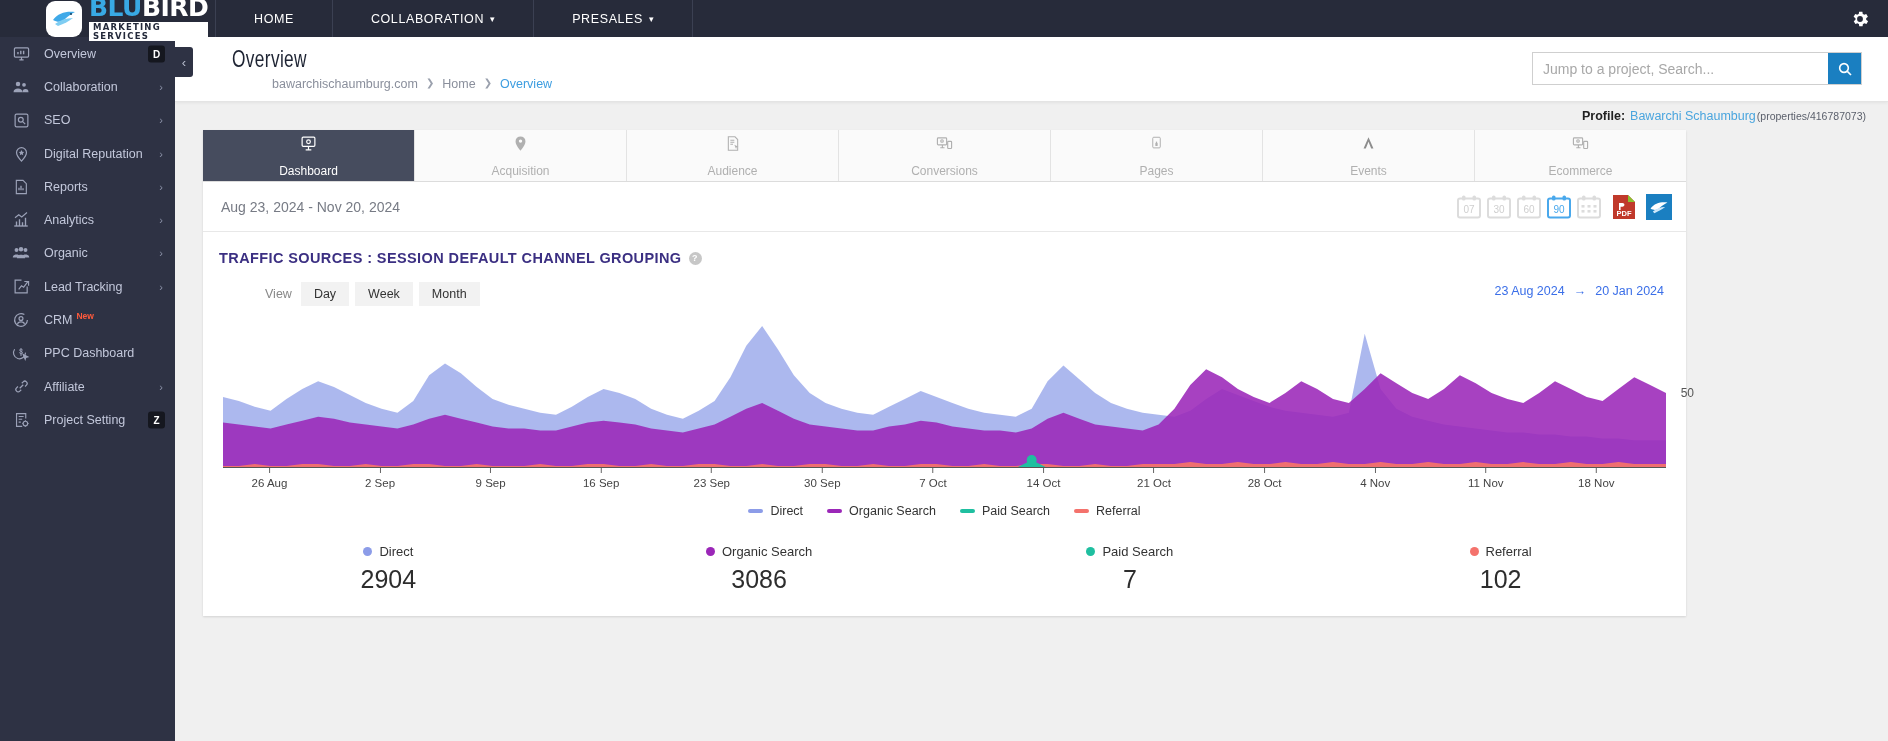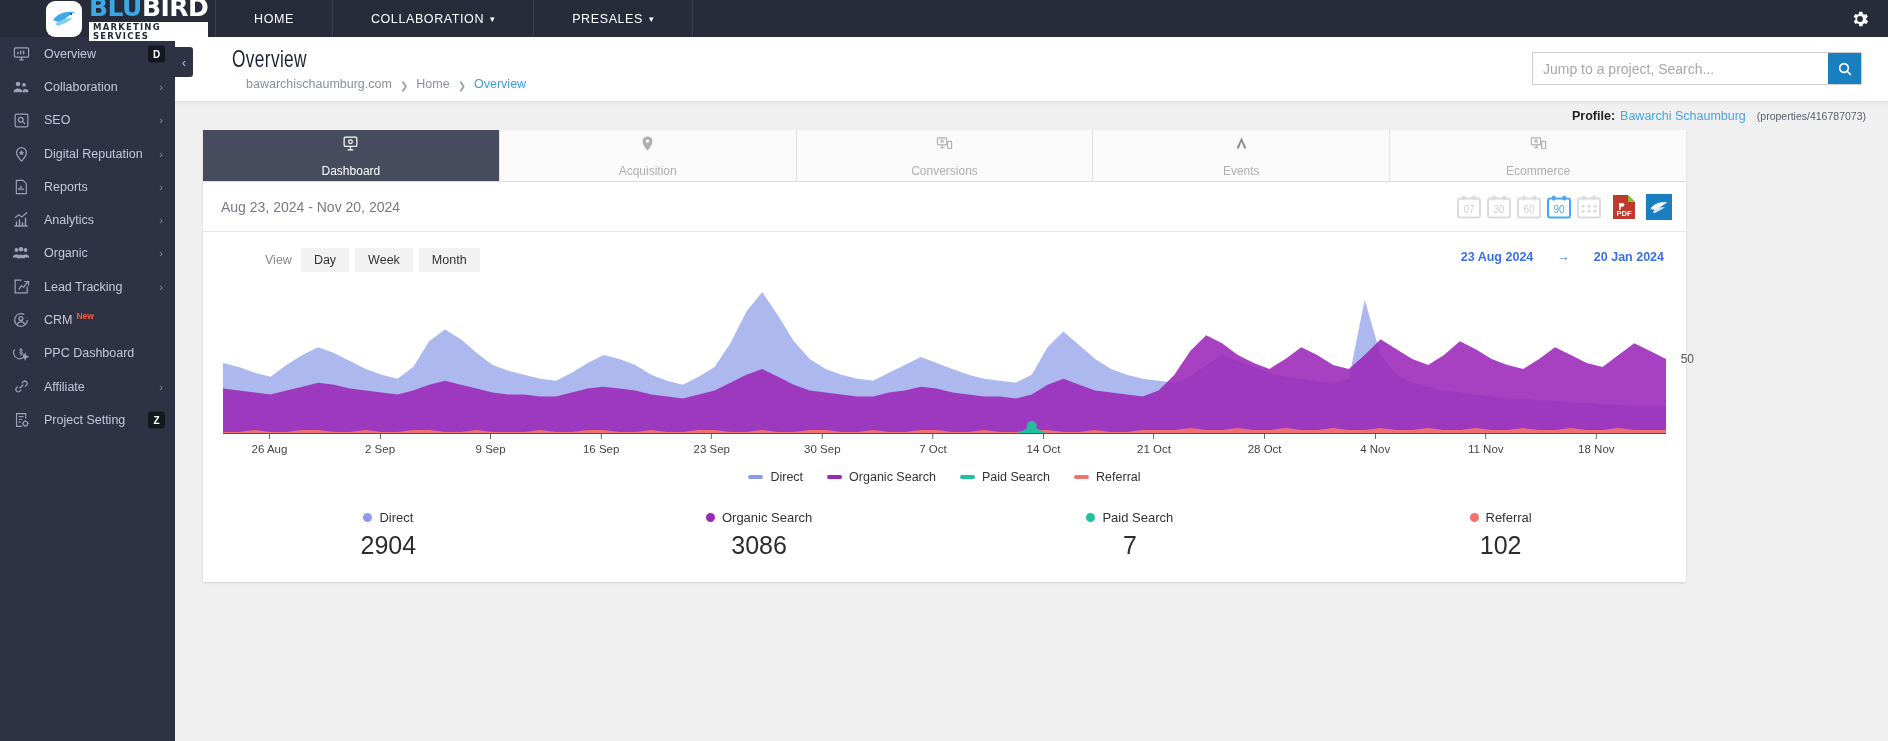--- a/index.html
+++ b/index.html
@@ -127,22 +127,22 @@
   }
   .page-title {
     position: absolute; left: 57px; top: 8px;
     font-size: 24px; color: #1e2433;
     font-family: "Liberation Sans Narrow", "Liberation Sans", sans-serif;
     transform: scaleX(0.72);
     transform-origin: left top;
     letter-spacing: 0.5px;
   }
   .breadcrumb {
-    position: absolute; left: 49px; top: 40px;
-    display: flex; align-items: flex-end;
+    position: absolute; left: 75px; top: 40px;
+    display: flex; align-items: flex-start;
     font-size: 12.5px; color: #8a8f9c; padding-left: 22px;
   }
   .bc-sep { margin: 0 8px; color: #9aa0ad; font-size: 10px; }
   .bc-current { color: #3d9de0; }
   .search-box {
     position: absolute; right: 26px; top: 15px;
     width: 330px; height: 33px;
     display: flex;
     border: 1px solid #cfcfcf;
   }
@@ -161,21 +161,21 @@
 
   .profile-line {
     height: 28px;
     display: flex; align-items: center; justify-content: flex-end;
     padding-right: 22px;
     font-size: 12.5px;
     background: #f0f0f0;
   }
   .profile-label { color: #222; font-weight: bold; }
   .profile-name { color: #4aa5de; margin-left: 5px; }
-  .profile-id { color: #5a5f6b; font-size: 10.5px; margin-left: 11px; }
+  .profile-id { color: #5a5f6b; font-size: 10.5px; margin-left: 1px; }
 
   
   .card {
     position: absolute; left: 28px; top: 93px;
     width: 1483px;
     background: #ffffff;
     box-shadow: 0 1px 2px rgba(0,0,0,0.12);
   }
   .tabs {
     display: flex; height: 52px;
@@ -246,21 +246,21 @@
     font-size: 12.5px; color: #333;
     padding: 5px 13px;
     margin-right: 6px;
     cursor: pointer;
     border: none;
     font-family: "Liberation Sans", sans-serif;
   }
   .range-right {
     position: absolute; right: 22px; top: 18px;
     font-size: 12.5px; color: #3b6fe8;
-    display: flex; align-items: center; gap: 24px; font-weight: bold;
+    display: flex; align-items: center; gap: 9px;
   }
   .range-right .arr { color: #3b6fe8; }
 
   
   .chart-wrap {
     position: relative;
     margin: 14px 20px 0 20px;
     height: 148px;
   }
   .chart-svg { display: block; width: 100%; height: 148px; }
@@ -549,33 +549,53 @@
 
       <div class="tab">
         <span class="ticon">
           <svg width="17" height="17" viewBox="0 0 24 24" fill="#b0b0b0">
             <path d="M12 2a7 7 0 00-7 7c0 5 7 13 7 13s7-8 7-13a7 7 0 00-7-7zm0 4.2a2.4 2.4 0 110 4.8 2.4 2.4 0 010-4.8z"></path>
           </svg>
         </span>
         <span class="tab-label">Acquisition</span>
       </div>
 
+      <div class="tab">
+        <span class="ticon">
+          <svg width="16" height="17" viewBox="0 0 24 24" fill="none" stroke="#b0b0b0" stroke-width="1.6">
+            <path d="M5 2h10l4 4v16H5z"></path>
+              <path d="M8 7h6M8 10h6M8 13h4"></path>
+            <path d="M14 14l6 3-2.6.8-.8 2.6z" fill="#b0b0b0" stroke="none"></path>
+          </svg>
+        </span>
+        <span class="tab-label">Audience</span>
+      </div>
 
       <div class="tab">
         <span class="ticon">
           <svg width="17" height="17" viewBox="0 0 24 24" fill="none" stroke="#b0b0b0" stroke-width="1.6">
             <rect x="2" y="4" width="13" height="10" rx="1.2"></rect>
               <circle cx="8.5" cy="8.5" r="1.8"></circle>
             <path d="M6 18h6M9 14v4"></path>
               <rect x="16.5" y="9" width="5.5" height="10" rx="1"></rect>
           </svg>
         </span>
         <span class="tab-label">Conversions</span>
       </div>
 
+      <div class="tab">
+        <span class="ticon">
+          <svg width="15" height="17" viewBox="0 0 24 24" fill="none" stroke="#b0b0b0" stroke-width="1.6">
+            <rect x="6" y="2" width="12" height="17" rx="1.6"></rect>
+            <path d="M12 9v5.5" stroke-width="2"></path>
+              <path d="M10.2 12.5c0-1 .8-1.6 1.8-1.6s1.8.6 1.8 1.6v3.6h-3.6z" fill="#b0b0b0" stroke="none"></path>
+          </svg>
+        </span>
+        <span class="tab-label">Pages</span>
+      </div>
 
       <div class="tab">
         <span class="ticon">
           <svg width="17" height="17" viewBox="0 0 24 24" fill="#8d8d8d">
             <path d="M12 3l7 16h-3.2L12 9.4 8.2 19H5z"></path>
           </svg>
         </span>
         <span class="tab-label">Events</span>
       </div>
 
@@ -659,20 +679,24 @@
 
         <div class="sc-icon">
           <svg width="20" height="16" viewBox="0 0 26 20">
             <path d="M2 12 C7 5, 15 3, 24 4 C20 6, 17 8, 14 11 C11 14, 7 15, 2 12 Z" fill="#ffffff"></path>
             <path d="M5 16 C10 12, 15 10, 21 10 C17 13, 12 16, 7 18 Z" fill="#cfe8fa"></path>
           </svg>
         </div>
       </div>
     </div>
 
+    <div class="panel-title">
+      <span>TRAFFIC SOURCES : SESSION DEFAULT CHANNEL GROUPING</span>
+      <span class="help-dot">?</span>
+    </div>
 
     <div class="viewrow">
       <span class="view-label">View</span>
       <button class="view-btn">Day</button>
       <button class="view-btn">Week</button>
       <button class="view-btn">Month</button>
       <div class="range-right">
         <span>23 Aug 2024</span>
         <span class="arr">→</span>
         <span>20 Jan 2024</span>

